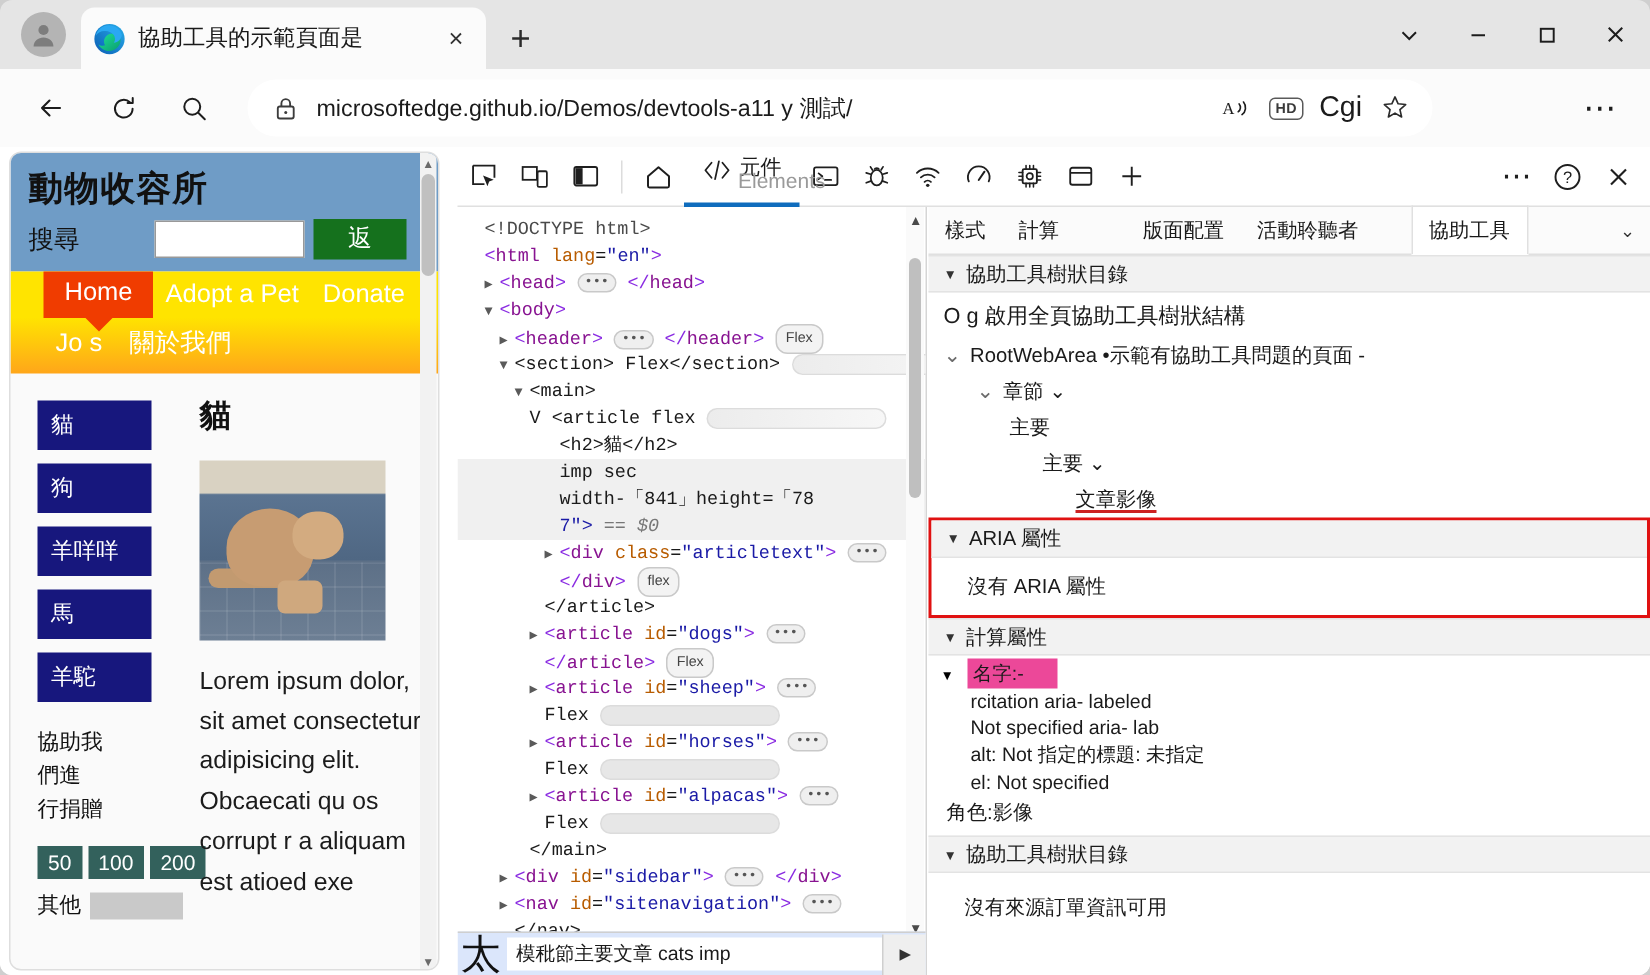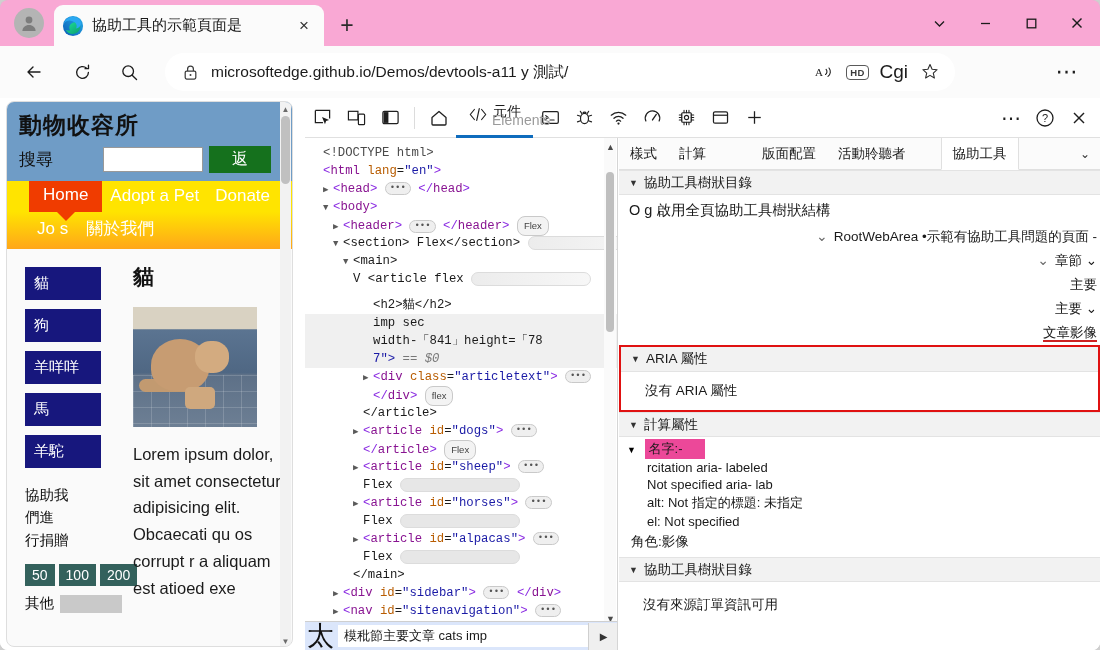--- a/index.html
+++ b/index.html
@@ -12,21 +12,21 @@
   #app {
     position: relative; width: 1100px; height: 650px;
     background: #c8c8c8;
     border-radius: 8px;
     overflow: hidden;
   }
 
   
   .titlebar {
     position: absolute; top: 0; left: 0; width: 1100px; height: 46px;
-    background: #f9a8d4;
+    background: #e5e5e5;
   }
   .profile-avatar {
     position: absolute; left: 14px; top: 8px; width: 30px; height: 30px;
     border-radius: 50%; background: #b4b4b4;
     display: flex; align-items: center; justify-content: center;
   }
   .profile-avatar svg { display:block; }
   .tab {
     position: absolute; left: 54px; top: 5px; width: 270px; height: 41px;
     background: #fbfbfb; border-radius: 9px 9px 0 0;
@@ -262,21 +262,21 @@
   }
   .a11y-tab { font-size: 13.5px; color: #1a1a1a; padding: 0 11px; height: 32px; display: flex; align-items: center; }
   .a11y-tab.active { background: #ffffff; border: 1px solid #e0e0e0; border-bottom: 1px solid #fff; height: 33px; }
   .a11y-tabs .chev { position: absolute; right: 10px; font-size: 12px; color: #333; }
   .sec-header {
     height: 25px; display: flex; align-items: center; padding-left: 10px;
     background: #f2f2f2; border-top: 1px solid #e3e3e3; border-bottom: 1px solid #e3e3e3;
     font-size: 13.5px; color: #1a1a1a;
   }
   .sec-header .tw { font-size: 9px; margin-right: 6px; color: #333; }
-  .a11y-line { font-size: 14px; color: #1a1a1a; padding: 3px 3px 3px 10px; white-space: nowrap; text-align: right; }
+  .a11y-line { font-size: 14px; color: #1a1a1a; padding: 3px 8px 3px 10px; white-space: nowrap; }
   .a11y-sub { font-size: 13.5px; color: #1a1a1a; }
   .full-tree-row { padding: 6px 0 5px 10px; font-size: 14.5px; color: #1a1a1a; }
   .aria-box {
     border: 2px solid #e01111; margin: 0; position: relative;
   }
   .empty-note { text-align: left; font-size: 13.5px; color: #1a1a1a; padding: 10px 0; margin-left: 24px; }
   .computed-rows { padding: 2px 0 4px 0; }
   .cp-row { font-size: 13px; color: #1a1a1a; padding: 1px 0 1px 28px; white-space: nowrap; }
   .cp-name {
     background: #ec4899; display: inline-block; padding: 1px 22px 1px 4px;
@@ -569,21 +569,21 @@
         <div class="dom-pane">
           <div class="dom-tree" id="dom-tree">
               <div class="dom-line" style="padding-left: 8px;"><span class="tri"></span><span class="cmt">&lt;!DOCTYPE html&gt;</span></div>
               <div class="dom-line" style="padding-left: 8px;"><span class="tri"></span><span class="tag">&lt;</span><span class="tagname">html</span> <span class="attr">lang</span>=<span class="val">"en"</span><span class="tag">&gt;</span></div>
               <div class="dom-line" style="padding-left: 18px;"><span class="tri">▶</span><span class="tag">&lt;</span><span class="tagname">head</span><span class="tag">&gt;</span> <span class="badge-dots">•••</span> <span class="tag">&lt;/</span><span class="tagname">head</span><span class="tag">&gt;</span></div>
               <div class="dom-line" style="padding-left: 18px;"><span class="tri">▼</span><span class="tag">&lt;</span><span class="tagname">body</span><span class="tag">&gt;</span></div>
               <div class="dom-line" style="padding-left: 28px;"><span class="tri">▶</span><span class="tag">&lt;</span><span class="tagname">header</span><span class="tag">&gt;</span> <span class="badge-dots">•••</span> <span class="tag">&lt;/</span><span class="tagname">header</span><span class="tag">&gt;</span> <span class="badge-flex">Flex</span></div>
               <div class="dom-line" style="padding-left: 28px;"><span class="tri">▼</span><span class="txt">&lt;section&gt; Flex&lt;/section&gt;</span> <span class="pill-ghost"></span></div>
               <div class="dom-line" style="padding-left: 38px;"><span class="tri">▼</span><span class="txt">&lt;main&gt;</span></div>
               <div class="dom-line" style="padding-left: 38px;"><span class="tri"></span><span class="txt">V &lt;article flex</span> <span class="pill-ghost"></span></div>
-              <div class="dom-line" style="padding-left: 58px; margin-top: 8px;"><span class="tri"></span><span class="txt">&lt;h2&gt;貓&lt;/h2&gt;</span></div>
+              <div class="dom-line" style="padding-left: 58px;"><span class="tri"></span><span class="txt">&lt;h2&gt;貓&lt;/h2&gt;</span></div>
               <div class="dom-line sel" style="padding-left: 58px;"><span class="tri"></span><span class="txt">imp sec</span></div>
               <div class="dom-line sel" style="padding-left: 58px;"><span class="tri"></span><span class="txt">width-「841」height=「78</span></div>
               <div class="dom-line sel" style="padding-left: 58px;"><span class="tri"></span><span class="val">7"&gt;</span> <span class="gray">== $0</span></div>
               <div class="dom-line" style="padding-left: 58px;"><span class="tri">▶</span><span class="tag">&lt;</span><span class="tagname">div</span> <span class="attr">class</span>=<span class="val">"articletext"</span><span class="tag">&gt;</span> <span class="badge-dots">•••</span></div>
               <div class="dom-line" style="padding-left: 58px;"><span class="tri"></span><span class="tag">&lt;/</span><span class="tagname">div</span><span class="tag">&gt;</span> <span class="badge-flex">flex</span></div>
               <div class="dom-line" style="padding-left: 48px;"><span class="tri"></span><span class="txt">&lt;/article&gt;</span></div>
               <div class="dom-line" style="padding-left: 48px;"><span class="tri">▶</span><span class="tag">&lt;</span><span class="tagname">article</span> <span class="attr">id</span>=<span class="val">"dogs"</span><span class="tag">&gt;</span> <span class="badge-dots">•••</span></div>
               <div class="dom-line" style="padding-left: 48px;"><span class="tri"></span><span class="tag">&lt;/</span><span class="tagname">article</span><span class="tag">&gt;</span> <span class="badge-flex">Flex</span></div>
               <div class="dom-line" style="padding-left: 48px;"><span class="tri">▶</span><span class="tag">&lt;</span><span class="tagname">article</span> <span class="attr">id</span>=<span class="val">"sheep"</span><span class="tag">&gt;</span> <span class="badge-dots">•••</span></div>
               <div class="dom-line" style="padding-left: 48px;"><span class="tri"></span><span class="txt">Flex</span> <span class="pill-ghost filled"></span></div>

